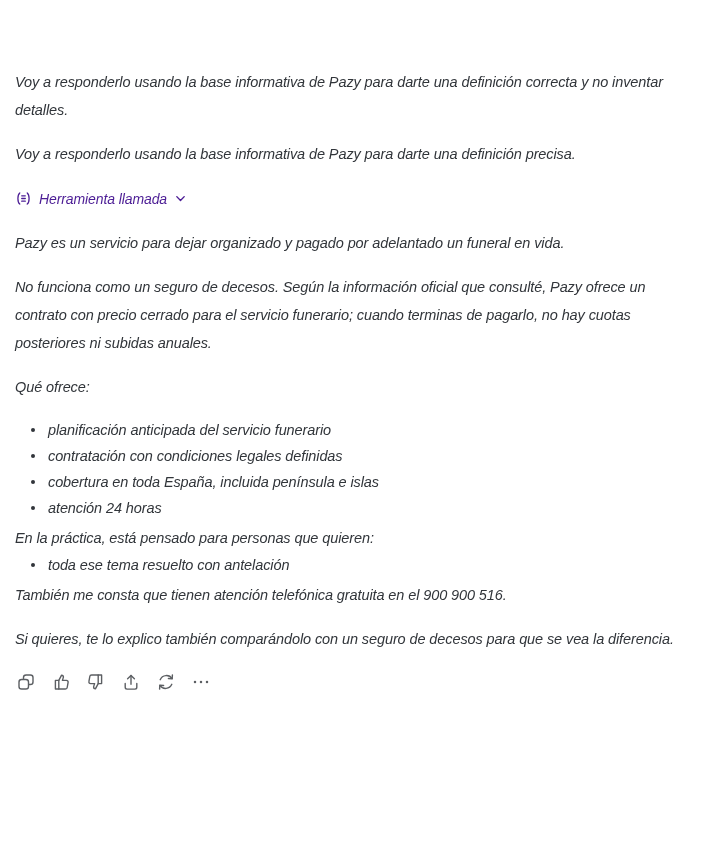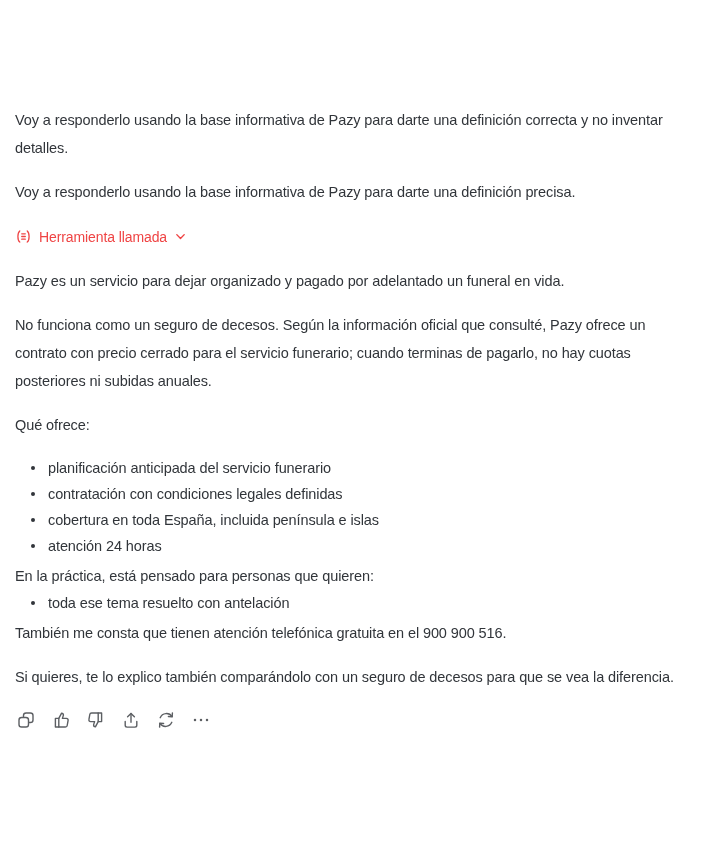--- a/index.html
+++ b/index.html
@@ -9,38 +9,39 @@
   }
   body {
     width: 706px;
     height: 860px;
     overflow: hidden;
     font-family: "Liberation Sans", sans-serif;
   }
   .message {
     box-sizing: border-box;
     width: 688px;
-    padding: 106px 4px 0 15px;
+    padding: 68px 4px 0 15px;
     color: #31353a;
     font-size: 14.5px;
     letter-spacing: -0.1px;
+    font-style: italic;
   }
   p.para {
     margin: 0 0 16px 0;
     line-height: 28px;
   }
   p.tight {
     margin-bottom: 0;
   }
   .tool-call {
     display: inline-flex;
     align-items: center;
     gap: 7px;
     margin: 6px 0 22px 0;
-    color: #ef4444;
+    color: #4c1d95;
     font-size: 14px;
     cursor: pointer;
     user-select: none;
   }
   .tool-call svg { display: block; }
   ul.bullets {
     list-style: none;
     margin: 0 0 3px 0;
     padding: 0;
   }

